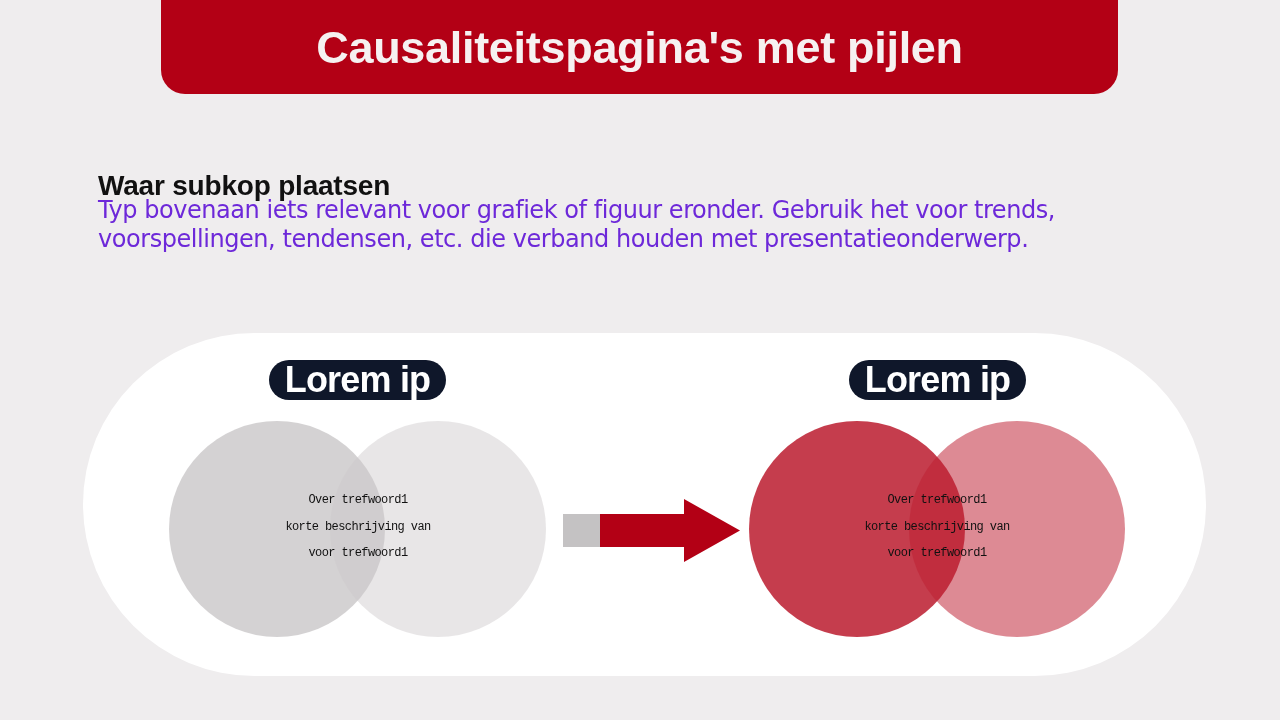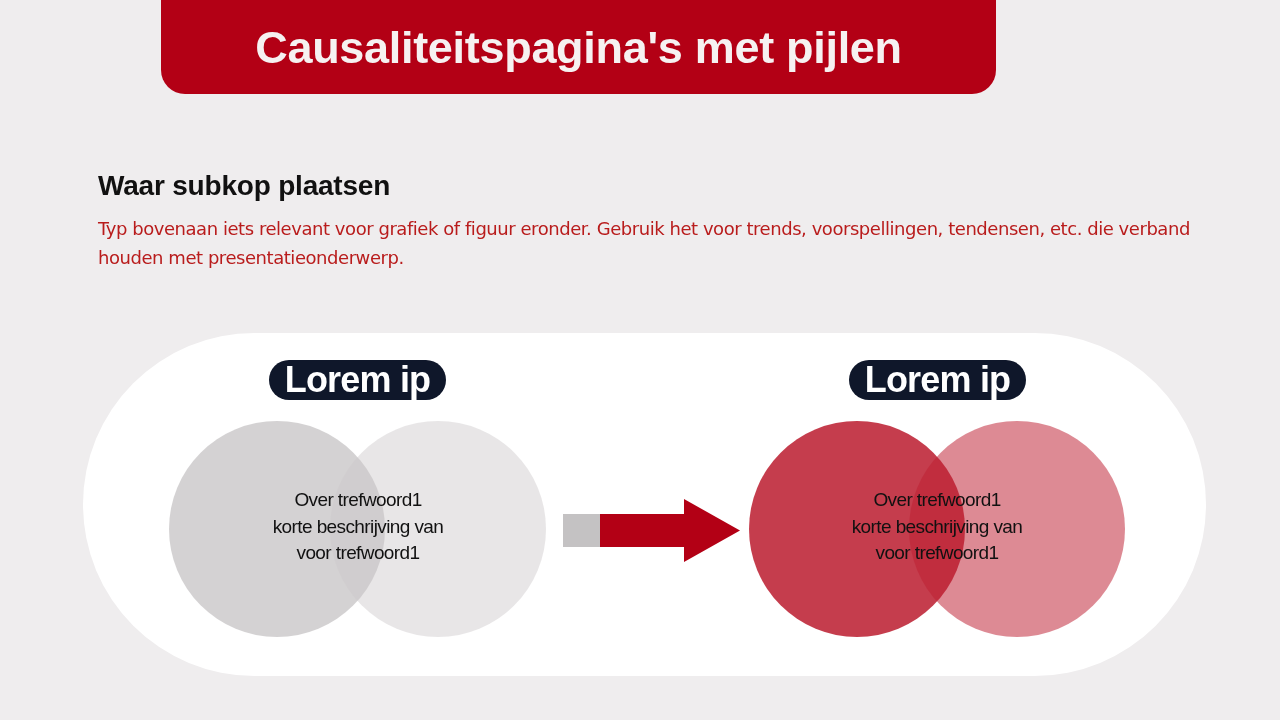--- a/index.html
+++ b/index.html
@@ -3,39 +3,39 @@
 <meta charset="utf-8">
 <style>
   html, body { margin: 0; padding: 0; }
   body {
     width: 1280px; height: 720px; overflow: hidden;
     background: #EFEDEE;
     position: relative;
     font-family: "Liberation Sans", "DejaVu Sans", sans-serif;
   }
   .header {
-    position: absolute; left: 161px; top: 0; width: 835px; height: 94px;
+    position: absolute; left: 161px; top: 0; width: 957px; height: 94px;
     background: #B30015;
     border-radius: 0 0 24px 24px;
     display: flex; align-items: center; justify-content: center;
   }
   .header-title {
     color: #F6F1F1; font-weight: bold; font-size: 45px;
     letter-spacing: -0.3px; margin-top: 2px;
     font-family: "Liberation Sans", sans-serif;
   }
   .subheading {
     position: absolute; left: 98px; top: 170px;
     font-size: 28px; font-weight: bold; color: #111;
     font-family: "Liberation Sans", sans-serif;
     letter-spacing: -0.2px;
   }
   .body-text {
-    position: absolute; left: 98px; top: 214px; width: 1110px;
-    font-size: 18px; line-height: 29px; color: #b91c1c;
+    position: absolute; left: 98px; top: 196px; width: 1110px;
+    font-size: 24px; line-height: 29px; color: #6d28d9;
     font-family: "DejaVu Sans", sans-serif;
     letter-spacing: -0.45px;
   }
   .panel {
     position: absolute; left: 83px; top: 333px; width: 1123px; height: 343px;
     background: #FFFFFF; border-radius: 172px;
   }
   .label-pill {
     position: absolute; top: 360px; width: 177px; height: 40px;
     background: #0f172a; border-radius: 27px;
@@ -47,23 +47,23 @@
   .circle {
     position: absolute; top: 421px; width: 216px; height: 216px;
     border-radius: 50%;
   }
   .c-gray-a { left: 169px; background: rgba(170,166,168,0.5); }
   .c-gray-b { left: 330px; background: rgba(204,200,202,0.45); }
   .c-red-a  { left: 749px; background: rgba(179,0,21,0.76); }
   .c-red-b  { left: 909px; background: rgba(190,30,50,0.52); }
   .venn-text {
     position: absolute; top: 487px; width: 260px;
-    text-align: center; font-size: 19px; line-height: 26.5px;
+    text-align: center; font-size: 12px; line-height: 26.5px;
     color: #111; letter-spacing: -0.6px;
-    font-family: Liberation Sans, sans-serif;
+    font-family: Liberation Mono, monospace;
   }
   .arrow { position: absolute; left: 563px; top: 499px; width: 178px; height: 63px; }
 </style>
 </head>
 <body>
 
 <div class="header">
   <span class="header-title">Causaliteitspagina's met pijlen</span>
 </div>
 

